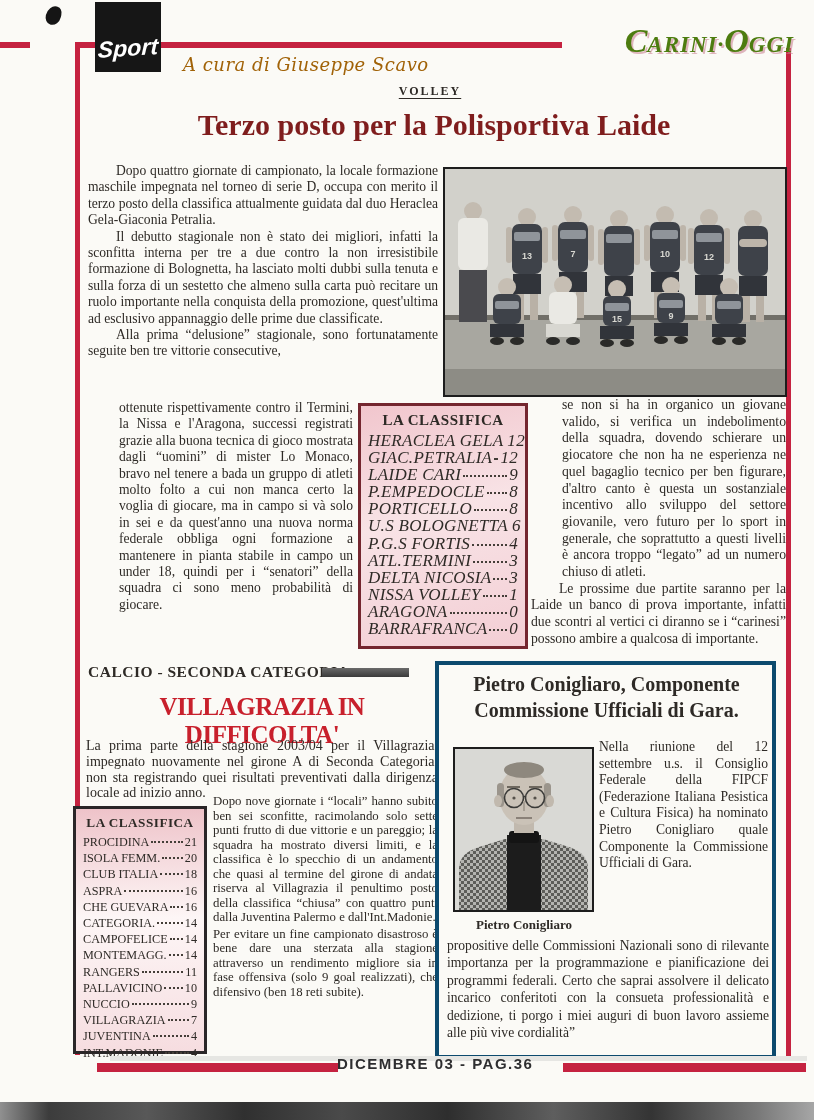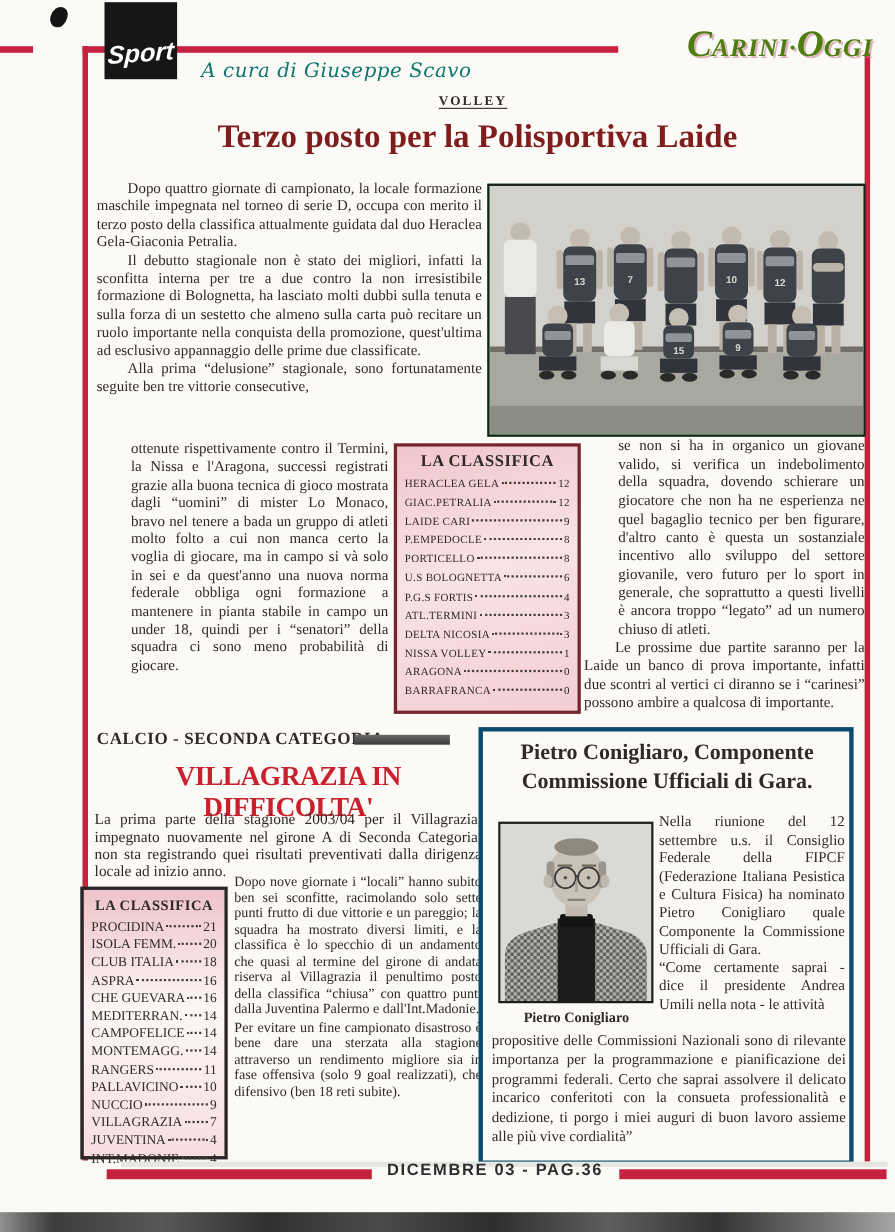--- a/index.html
+++ b/index.html
@@ -15,51 +15,51 @@
   #rule-right{left:786px;top:48px;width:5px;height:1008px;}
   #scan-mark{left:46px;top:6px;width:15px;height:19px;background:#151515;
              border-radius:60% 40% 55% 45%;transform:rotate(14deg);}
 
   
   #sport-box{left:95px;top:2px;width:66px;height:70px;background:#161616;z-index:2;
              display:flex;align-items:flex-end;justify-content:center;padding-bottom:10px;box-sizing:border-box;}
   #sport-box span{color:#fff;font-family:"Liberation Sans",sans-serif;font-style:italic;
              font-weight:700;font-size:23px;transform:skewX(-6deg) rotate(-4deg);}
   #byline{left:183px;top:54px;font-family:"DejaVu Serif",serif;font-style:italic;
-          font-size:18px;color:#0f766e;letter-spacing:.5px;}
+          font-size:18px;color:#a16207;letter-spacing:.5px;}
   #masthead{left:584px;top:22px;width:210px;text-align:right;font-style:italic;font-weight:700;
             color:#4d7c0f;text-shadow:2px 2px 0 rgba(198,122,140,.55);white-space:nowrap;}
   .mh-big{font-size:34px;}
   .mh-small{font-size:23px;letter-spacing:1px;}
 
   
   #volley-kicker{left:150px;top:84px;width:560px;text-align:center;font-weight:700;
                  font-size:12px;letter-spacing:2px;text-decoration:underline;text-underline-offset:3px;}
   #volley-title{left:88px;top:108px;width:692px;text-align:center;color:#7f1d1d;
                 font-weight:700;font-size:30px;}
   .textblock{overflow:hidden;}
   .textblock p{margin:0;text-align:justify;text-indent:28px;}
   .textblock.flush p:first-child{text-indent:0;margin-left:31px;}
   .textblock.noindent p{text-indent:0;}
   #volley-col1{left:88px;top:163px;width:350px;height:238px;font-size:13.6px;line-height:16.4px;}
   #volley-col1b{left:88px;top:400px;width:265px;height:260px;font-size:13.6px;line-height:16.4px;}
   #volley-col2{left:531px;top:397px;width:255px;height:258px;font-size:13.7px;line-height:16.7px;}
 
   #volley-photo{left:443px;top:167px;width:344px;height:230px;border:2px solid #1d1d1d;
-                background:#22c55e;box-sizing:border-box;}
+                background:#ec4899;box-sizing:border-box;}
   .jno{font:700 9px "Liberation Sans",sans-serif;fill:#d8d8d2;text-anchor:middle;}
 
   
   .classifica{box-sizing:border-box;padding:5px 7px;}
   .classifica h3{margin:1px 0 3px;text-align:center;font-size:15px;letter-spacing:.5px;}
   .crow{display:flex;align-items:baseline;white-space:nowrap;}
   .leader{flex:1;margin:0 2px;border-bottom:2px dotted #443e38;transform:translateY(-3px);}
   #volley-table{left:358px;top:403px;width:170px;height:246px;border:3px solid #74262f;
                 background:linear-gradient(165deg,#f1c6cd 0%,#f8e3e6 45%,#f3ced4 100%);}
-  #volley-table .crow{font-size:10px;line-height:17.1px;letter-spacing:.3px;}
+  #volley-table .crow{font-size:17px;line-height:17.1px;letter-spacing:.3px;font-style:italic;}
   #calcio-table{left:73px;top:806px;width:134px;height:248px;border:3px solid #2a2628;
                 background:linear-gradient(180deg,#eec3c9 0%,#fdf6f6 45%,#f6dde0 100%);}
   #calcio-table h3{font-size:13.2px;}
   #calcio-table .crow{font-size:12.2px;line-height:16.2px;}
 
   
   #calcio-kicker{left:88px;top:663px;font-weight:700;font-size:15.5px;letter-spacing:.5px;}
   #calcio-bar{left:322px;top:668px;width:87px;height:9px;background:linear-gradient(#6a6a6a,#3a3a3a);}
   #calcio-title{left:88px;top:693px;width:348px;text-align:center;color:#c8202c;
                 font-weight:700;font-size:25px;letter-spacing:-.5px;}
@@ -77,21 +77,21 @@
                     font-weight:700;font-size:13px;}
   #conigliaro-side{position:absolute;left:160px;top:74px;width:169px;height:198px;
                    font-size:13.6px;line-height:16.6px;}
   #conigliaro-full{position:absolute;left:8px;top:272px;width:322px;height:114px;
                    font-size:13.6px;line-height:17.4px;}
 
   
   #footer-shadow{left:110px;top:1056px;width:697px;height:5px;background:#e6e6e3;}
   #footer-bar-left{left:97px;top:1063px;width:241px;height:9px;}
   #footer-bar-right{left:563px;top:1063px;width:243px;height:9px;}
-  #footer-text{left:337px;top:1055px;width:226px;text-align:center;
+  #footer-text{left:337px;top:1055px;width:226px;text-align:left;
                font-family:"Liberation Sans",sans-serif;font-weight:700;font-size:15px;
                letter-spacing:1.5px;color:#2e2e30;}
   #scan-bottom{left:0;top:1102px;width:814px;height:18px;
                background:linear-gradient(90deg,#909090 0%,#3c3c3c 6%,#585858 18%,#303030 30%,
                #4a4a4a 42%,#2e2e2e 55%,#5e5e5e 68%,#343434 80%,#787878 93%,#a6a6a6 100%);}
 </style>
 </head>
 <body>
 
 <div class="page">
@@ -342,21 +342,21 @@
           <span class="team">ASPRA</span>
           <span class="leader"></span>
           <span class="pts">16</span>
         </div>
         <div class="crow">
           <span class="team">CHE GUEVARA</span>
           <span class="leader"></span>
           <span class="pts">16</span>
         </div>
         <div class="crow">
-          <span class="team">MEDITERRAN.</span>
+          <span class="team">CATEGORIA.</span>
           <span class="leader"></span>
           <span class="pts">14</span>
         </div>
         <div class="crow">
           <span class="team">CAMPOFELICE</span>
           <span class="leader"></span>
           <span class="pts">14</span>
         </div>
         <div class="crow">
           <span class="team">MONTEMAGG.</span>
@@ -432,21 +432,20 @@
         <line x1="52" y1="38" x2="65" y2="38" stroke="#6e685f" stroke-width="2"></line>
         <line x1="74" y1="38" x2="87" y2="38" stroke="#6e685f" stroke-width="2"></line>
         <line x1="69" y1="52" x2="69" y2="62" stroke="#a79f94" stroke-width="2"></line>
         <line x1="61" y1="69" x2="77" y2="69" stroke="#8a8178" stroke-width="2"></line>
       </svg>
     </div>
     <div id="portrait-caption">Pietro Conigliaro</div>
 
     <div class="textblock noindent" id="conigliaro-side">
         <p>Nella riunione del 12 settembre u.s. il Consiglio Federale della FIPCF (Federazione Italiana Pesistica e Cultura Fisica) ha nominato Pietro Conigliaro quale Componente la Commissione Ufficiali di Gara.</p>
-        <p>“Come certamente saprai - dice il presidente Andrea Umili nella nota - le attività</p>
       </div>
     <div class="textblock noindent" id="conigliaro-full">
         <p>propositive delle Commissioni Nazionali sono di rilevante importanza per la programmazione e pianificazione dei programmi federali. Certo che saprai assolvere il delicato incarico conferitoti con la consueta professionalità e dedizione, ti porgo i miei auguri di buon lavoro assieme alle più vive cordialità”</p>
       </div>
   </div>
 
   <div class="abs" id="footer-shadow"></div>
   <div class="abs red" id="footer-bar-left"></div>
   <div class="abs" id="footer-text">DICEMBRE 03 - PAG.36</div>
   <div class="abs red" id="footer-bar-right"></div>

